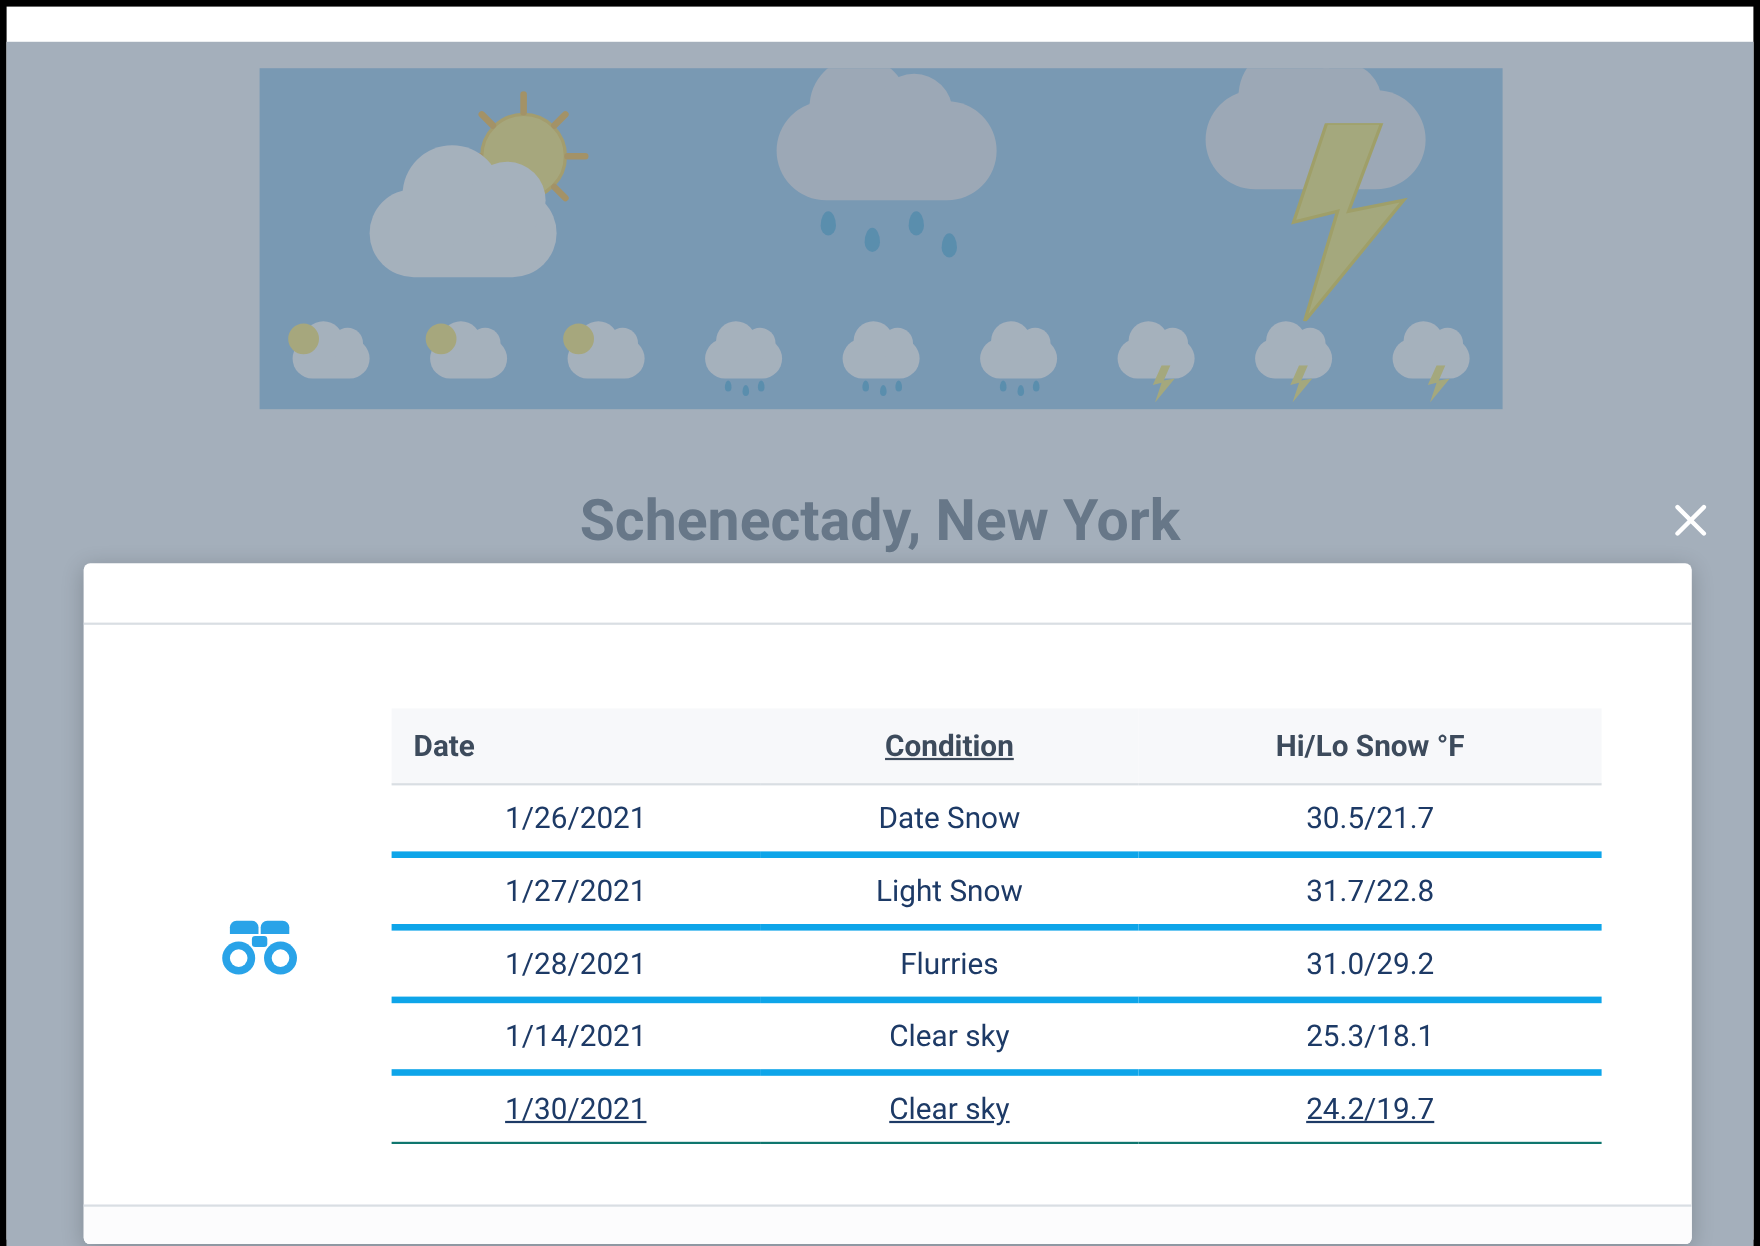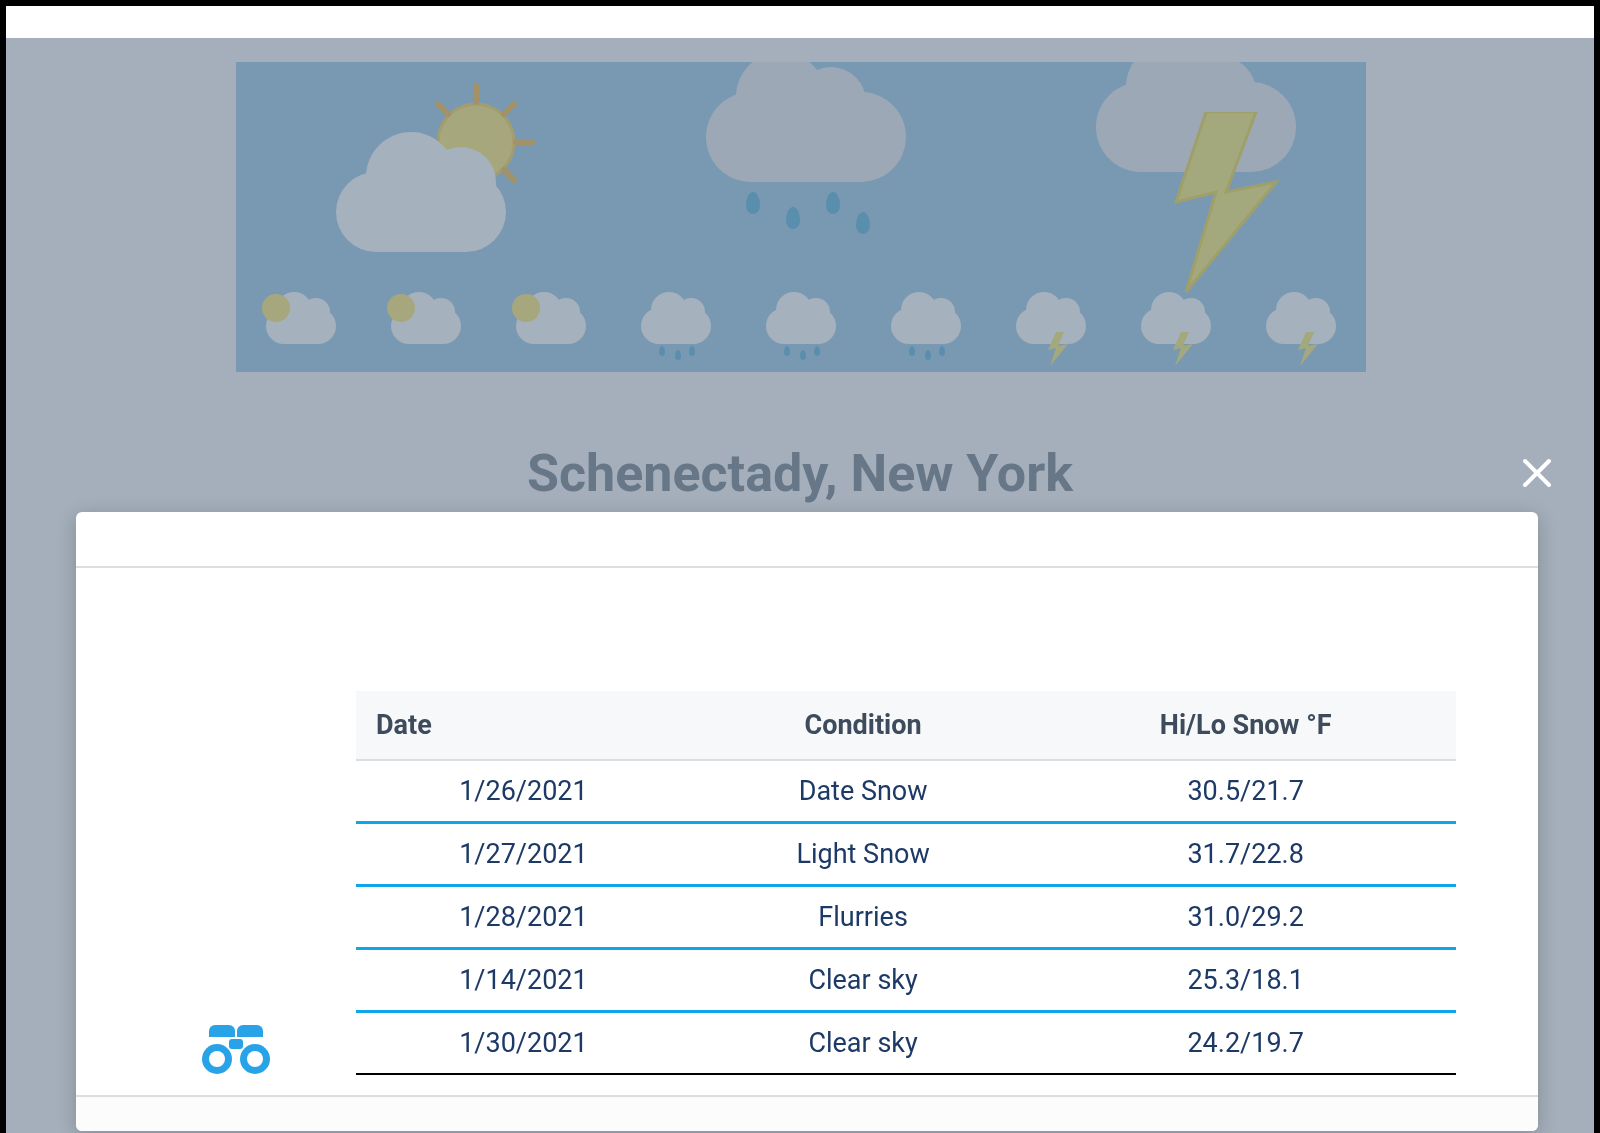--- a/index.html
+++ b/index.html
@@ -148,21 +148,21 @@
     flex-direction:column;
   }
   .modal-header-strip {
     height: 56px;
     border-bottom: 2px solid #d9dee3;
   }
   .modal-body {
     flex: 1 1 auto;
     padding: 40px 40px 20px 40px;
     display:flex;
-    align-items:flex-end;
+    align-items:center;
   }
   .modal-aside {
     width: 240px;
     display:flex;
     justify-content:center;
     padding-top: 34px;
   }
   .binoc-icon svg { display:block; }
 
   .forecast-table {
@@ -173,31 +173,31 @@
   }
   .forecast-table thead th {
     background: #f7f8fa;
     font-size: 27px;
     font-weight: 700;
     color: #3d4b5c;
     padding: 18px 20px;
     border-bottom: 2px solid #d9dee3;
   }
   .forecast-table thead th:first-child { text-align:left; }
-  .forecast-table thead th:nth-child(2) { text-align:center; }
+  .forecast-table thead th:nth-child(2) { text-align:center;text-decoration:underline; }
   .forecast-table thead th:last-child { text-align:center; }
   .forecast-table tbody td {
     font-size: 27px;
     color: #1d3a66;
     padding: 14px 20px;
-    border-bottom: 3px solid #0ea5e9;
+    border-bottom: 6px solid #0ea5e9;
     text-align:center;
   }
   .forecast-table tbody td:first-child { text-align:center; }
-  .forecast-table tbody tr:last-child td { border-bottom: 2px solid #000000; }
+  .forecast-table tbody tr:last-child td { border-bottom: 2px solid #0f766e; text-decoration: underline; }
 
   .modal-footer-strip {
     height: 36px;
     border-top: 2px solid #d9dee3;
     background:#fcfcfd;
   }
 </style>
 </head>
 <body>
 

